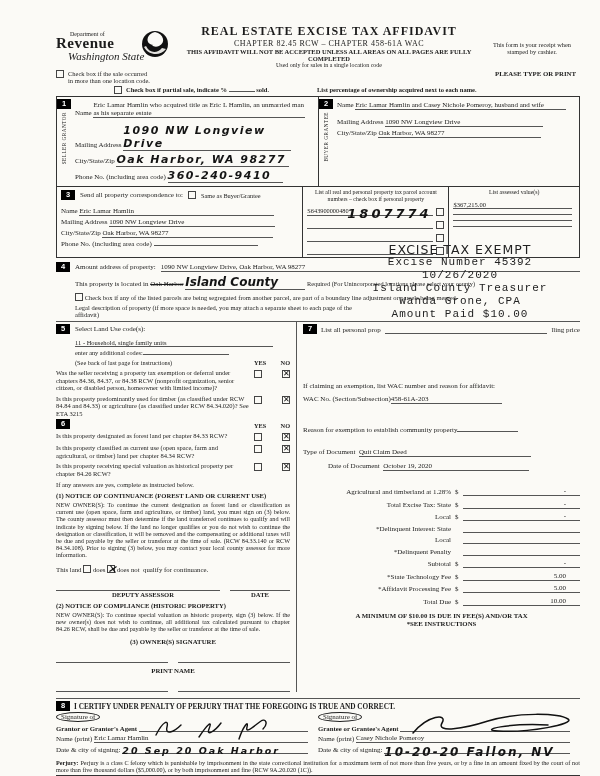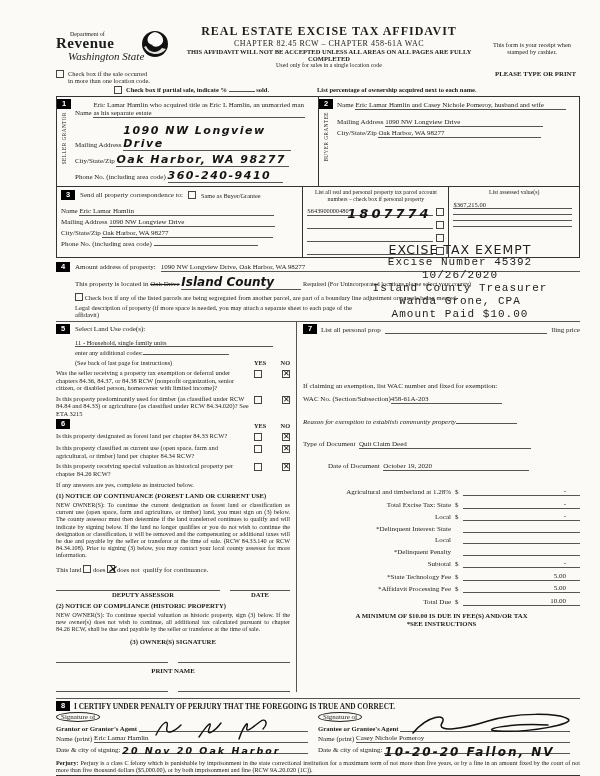--- a/index.html
+++ b/index.html
@@ -277,21 +277,21 @@
     </div>
 
     <div class="sec4">
       <div style="display:flex;align-items:center;gap:5px;margin-top:3px;">
         <span class="secnum">4</span>
         <span>Amount address of property:</span>
         <span class="ul val" style="flex:1;">1090 NW Longview Drive, Oak Harbor, WA 98277</span>
       </div>
       <div style="margin-top:3px;margin-left:19px;">
         <span>This property is located in</span>
-        <span style="text-decoration:line-through;">Oak Drive</span>
+        <span style="text-decoration:line-through;">Oak Harbor</span>
         <span class="ul hand" style="width:120px;font-size:12px;">Island County</span>
         <span class="small">Required (For Unincorporated locations please select your county)</span>
       </div>
       <div style="margin-top:3px;margin-left:19px;font-size:6.5px;">
         <span class="cb"><span></span></span>
         <span>Check box if any of the listed parcels are being segregated from another parcel, are part of a boundary line adjustment or parcels being merged.</span>
       </div>
       <div style="margin-top:3px;margin-left:19px;font-size:6.5px;width:56%;">
         <span>Legal description of property (if more space is needed, you may attach a separate sheet to each page of the affidavit)</span>
       </div>
@@ -412,33 +412,33 @@
         </div>
       </div>
 
       <div class="colR">
         <div style="display:flex;align-items:flex-end;gap:4px;">
           <span class="secnum">7</span>
           <span>List all personal prop</span>
           <span class="ul" style="flex:1;height:8px;"></span>
           <span>lling price</span>
         </div>
-        <div style="margin-top:48px;">If claiming an exemption, list WAC number and fixed for exemption:</div>
+        <div style="margin-top:48px;">If claiming an exemption, list WAC number and reason for affidavit:</div>
         <div style="margin-top:5px;">
           <span>WAC No. (Section/Subsection)</span><span class="ul" style="width:40%;">458-61A-203</span>
         </div>
-        <div style="margin-top:14px;font-style:italic;">
+        <div style="margin-top:22px;">
           <span>Reason for exemption</span>
           <span>to establish community property</span><span class="ul" style="width:22%;"></span>
         </div>
         <div style="margin-top:14px;">
           <span>Type of Document</span>&nbsp;
           <span class="ul" style="width:62%;">Quit Claim Deed</span>
         </div>
-        <div style="margin-top:13px;padding-left:25px;">
+        <div style="margin-top:5px;padding-left:25px;">
           <span>Date of Document</span>&nbsp;
           <span class="ul" style="width:58%;">October 19, 2020</span>
         </div>
 
         <div class="taxtbl" style="margin-top:16px;">
           <div class="taxrow">
             <span class="taxlabel">Agricultural and timberland at 1.28%</span>
             <span class="taxdollar">$</span>
             <span class="taxval">-</span>
           </div>
@@ -509,21 +509,21 @@
           <div class="sline">
             <span class="bold" style="font-size:6.8px;">Grantor or Grantor's Agent</span>&nbsp;
             <span class="ul"></span>
           </div>
           <div class="sline">
             <span class="lbl">Name (print)</span>&nbsp;
             <span class="ul">Eric Lamar Hamlin</span>
           </div>
           <div class="sline">
             <span class="lbl">Date &amp; city of signing:</span>&nbsp;
-            <span class="ul hand" style="font-size:9.5px;letter-spacing:2px;">20 Nov 20   Oak Harbor</span>
+            <span class="ul hand" style="font-size:9.5px;letter-spacing:2px;">20 Sep 20   Oak Harbor</span>
           </div>
         </div>
         <div class="sigcol">
           <svg class="sigsvg" width="170" height="28" viewBox="0 0 170 28" style="left:90px;top:-2px;">
             <path d="M5 22 C20 4 40 2 34 12 C28 22 55 18 80 10 C110 1 150 2 160 8 C168 13 120 22 90 20 C70 19 100 12 140 14" stroke="#111" stroke-width="1.5" fill="none" stroke-linecap="round"></path>
           </svg>
           <div><span class="circled"><span>Signature of</span></span></div>
           <div class="sline">
             <span class="bold" style="font-size:6.8px;">Grantee or Grantee's Agent</span>&nbsp;
             <span class="ul"></span>

